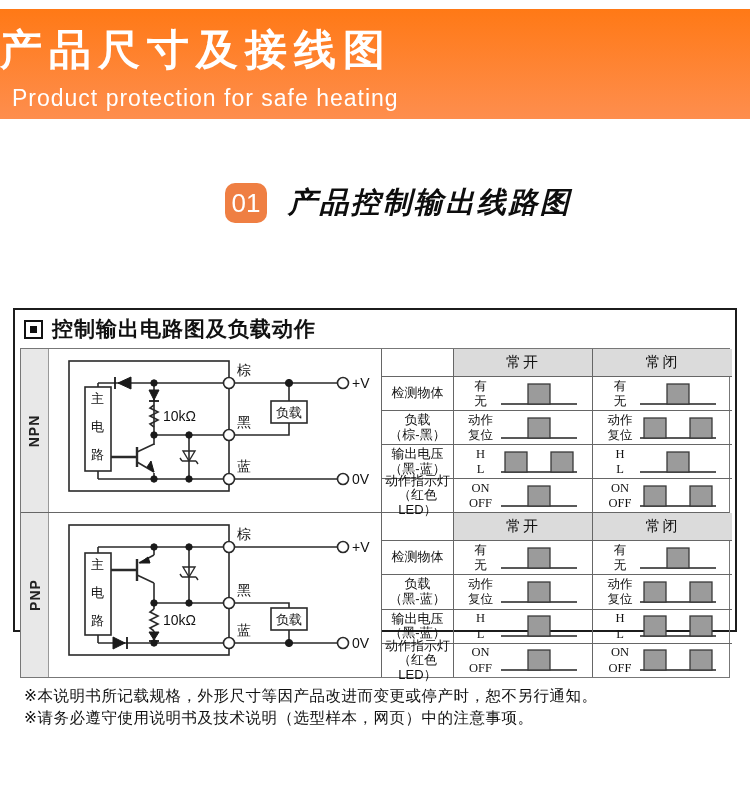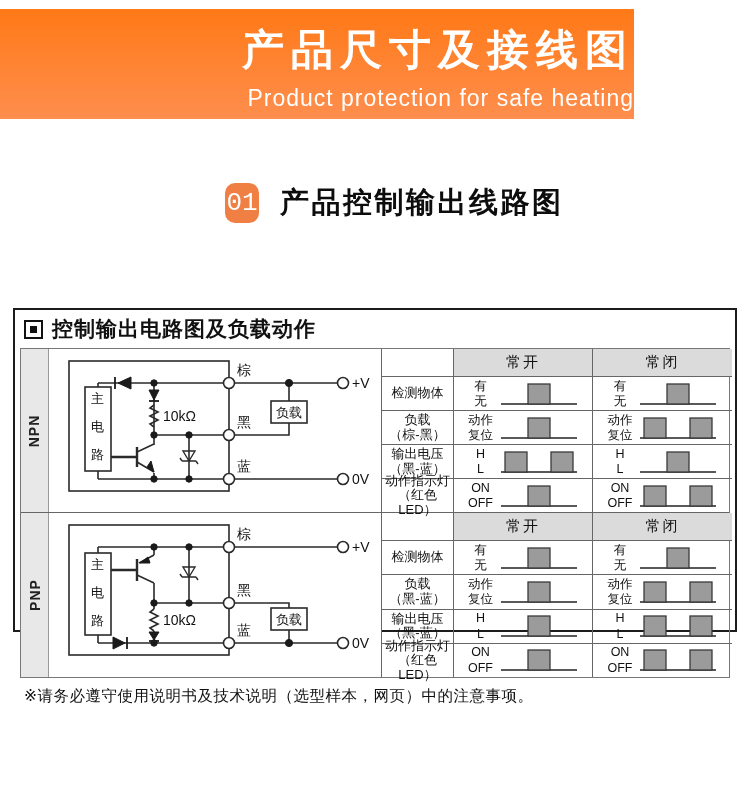--- a/index.html
+++ b/index.html
@@ -1,30 +1,30 @@
 <!DOCTYPE html>
 <html><head>
 <meta charset="utf-8">
 <style>
   html,body{margin:0;padding:0;background:#fff;}
   .page{position:relative;width:750px;height:806px;background:#ffffff;overflow:hidden;
         font-family:"Liberation Sans","DejaVu Sans",sans-serif;color:#111;}
 
   
-  .banner{position:absolute;left:0;top:9px;width:634px;height:110px;
+  .banner{position:absolute;left:0;top:9px;width:750px;height:110px;
           background:linear-gradient(180deg,#ff7916 0%,#fe8e4e 100%);
-          text-align:right;color:#fff;}
+          text-align:left;color:#fff;}
   .banner-title{padding-top:13px;font-size:42px;font-weight:bold;letter-spacing:7px;}
   .banner-sub{margin-top:7px;font-size:23px;font-weight:400;letter-spacing:1px;padding-left:12px;}
 
   
   .section{position:absolute;left:225px;top:183px;display:flex;align-items:center;}
-  .badge{width:34px;height:40px;border-radius:10px;background:#ef7f43;color:#fff;
-         font-size:26px;display:flex;align-items:center;justify-content:center;font-family:Liberation Mono, monospace;}
-  .section-title{margin-left:21px;font-size:29px;font-weight:bold;letter-spacing:2.5px;color:#0d0d0d;}
+  .badge{width:42px;height:40px;border-radius:10px;background:#ef7f43;color:#fff;
+         font-size:26px;display:flex;align-items:center;justify-content:center;}
+  .section-title{margin-left:21px;font-size:29px;font-weight:bold;letter-spacing:2.5px;color:#0d0d0d;font-style:italic;}
 
   
   .panel{position:absolute;left:13px;top:308px;width:724px;height:324px;
          border:2px solid #1c1c1c;box-sizing:border-box;background:#fff;}
   .panel-title{display:flex;align-items:center;height:38px;padding-left:9px;
                font-size:21px;font-weight:bold;letter-spacing:1px;}
   .sq{width:15px;height:15px;border:2px solid #111;display:flex;align-items:center;
       justify-content:center;margin-right:9px;flex:0 0 auto;}
   .sq-inner{width:7px;height:7px;background:#111;}
 
@@ -39,21 +39,21 @@
 
   
   .stable{flex:1;display:flex;flex-direction:column;border-left:1px solid #666;box-sizing:border-box;}
   .srow{display:flex;border-bottom:1px solid #666;box-sizing:border-box;}
   .srow:last-child{border-bottom:none;justify-content:center;}
   .shead{height:28px;}
   .sdata{height:33px;flex:1;}
   .scell{box-sizing:border-box;display:flex;align-items:center;justify-content:center;}
   .c-label{width:72px;border-right:1px solid #666;flex-direction:column;line-height:1.12;
            font-size:13px;text-align:center;}
-  .c-wave{width:139px;border-right:1px solid #666;gap:5px;}
+  .c-wave{width:139px;border-right:1px solid #666;gap:5px;font-family:Liberation Serif, serif;}
   .c-wave:last-child{border-right:none;}
   .gray{background:#dbdbdb;font-size:15px;letter-spacing:2px;}
   .statecol{display:flex;flex-direction:column;justify-content:space-between;height:28px;
             font-size:12.5px;line-height:1;text-align:center;min-width:26px;}
 
   
   .notes{margin:7px 0 0 9px;font-size:15.5px;line-height:1.45;letter-spacing:0.5px;color:#111;}
 
   .ct{font-size:14px;fill:#111;}
   .ct-small{font-size:13px;fill:#111;}
@@ -436,16 +436,17 @@
                   <rect x="6" y="5" width="22" height="20" fill="#9b9b9b" stroke="#3a3a3a" stroke-width="1.3"></rect>
                   <rect x="52" y="5" width="22" height="20" fill="#9b9b9b" stroke="#3a3a3a" stroke-width="1.3"></rect>
                 </svg>
               </div>
             </div>
           </div>
       </div>
     </div>
 
     <div class="notes">
+      <div>※本说明书所记载规格，外形尺寸等因产品改进而变更或停产时，恕不另行通知。</div>
       <div>※请务必遵守使用说明书及技术说明（选型样本，网页）中的注意事项。</div>
     </div>
   </div>
 </div>
 
 </body></html>

